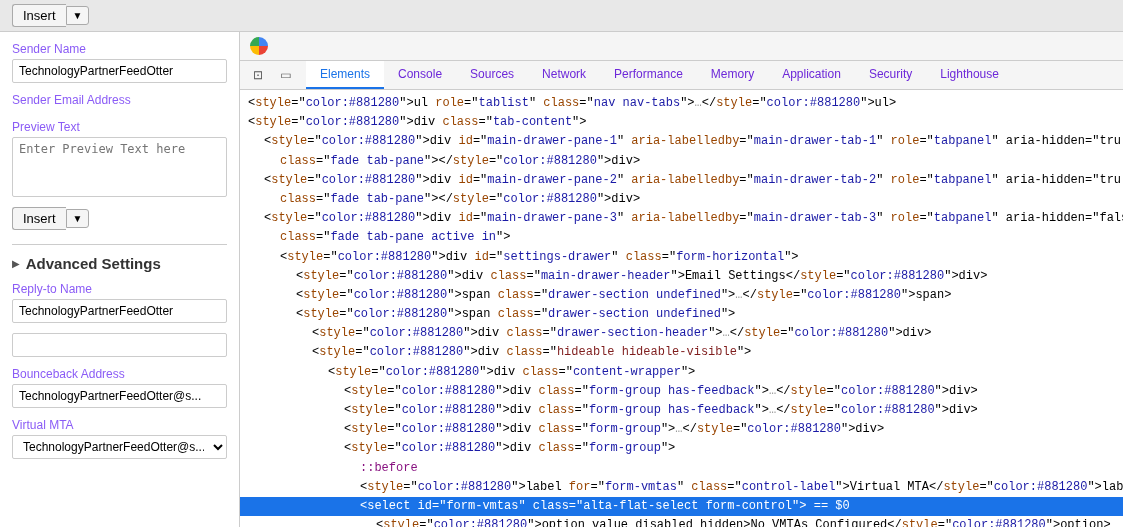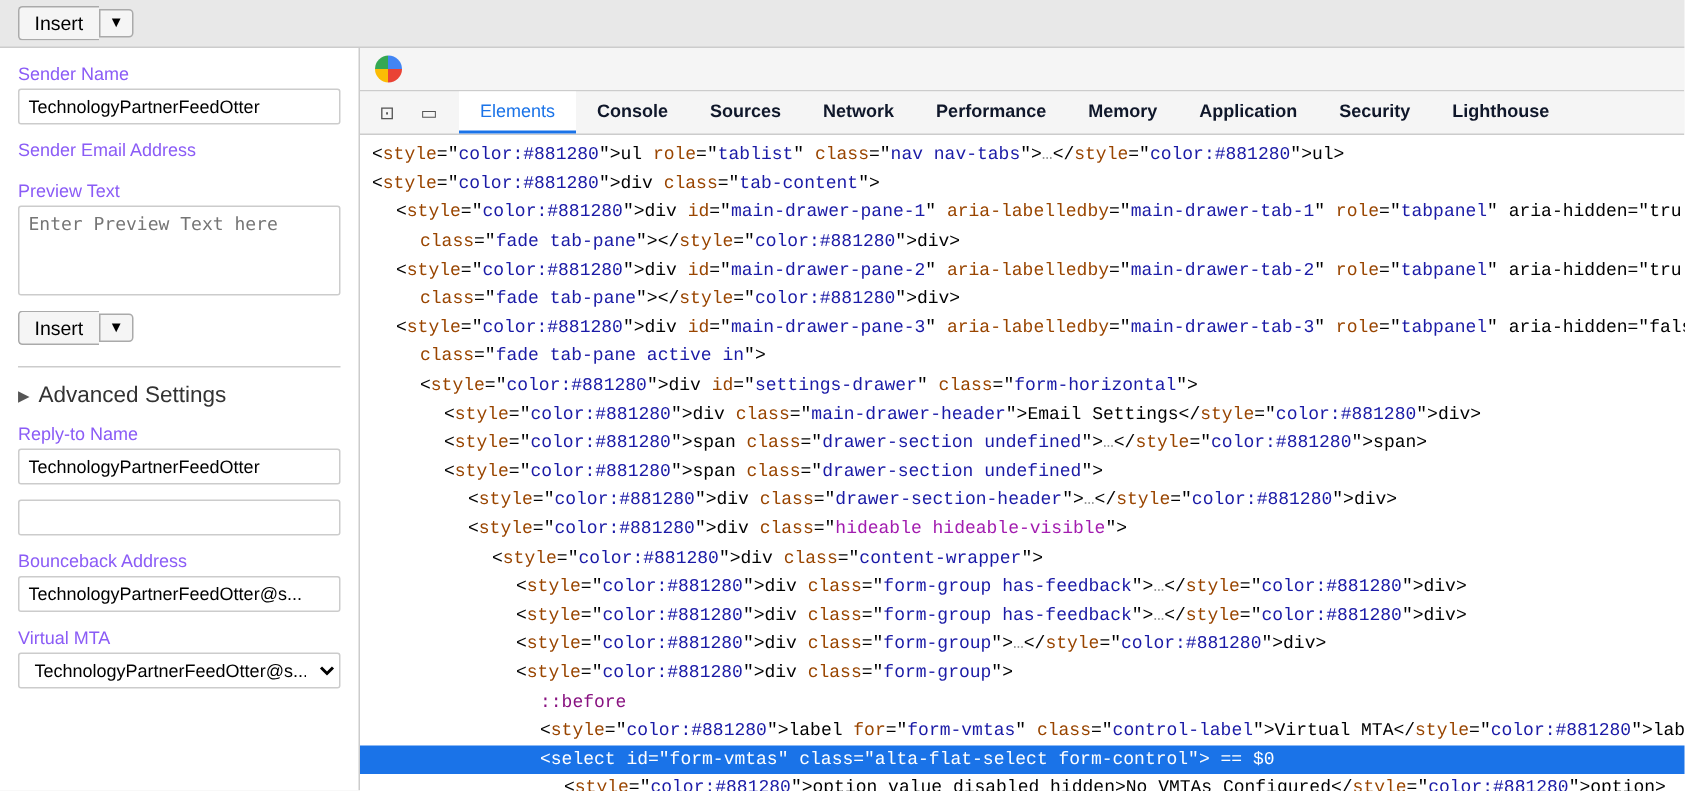--- a/index.html
+++ b/index.html
@@ -104,21 +104,21 @@
       margin-top: 4px;
     }
 
     .advanced-settings-header .triangle {
       font-size: 10px;
       color: #555;
     }
 
     .advanced-settings-header .title {
       font-size: 15px;
-      font-weight: normal;
+      font-weight: bold;
       color: #333;
     }
 
     .select-input {
       width: 100%;
       border: 1px solid #ccc;
       padding: 3px 6px;
       font-size: 12px;
       border-radius: 2px;
       background: #fff;
@@ -180,23 +180,22 @@
       color: #555;
       font-size: 12px;
     }
 
     .devtools-tab {
       padding: 6px 14px;
       font-size: 12px;
       cursor: pointer;
       border: none;
       background: none;
-      color: #0f172a;
+      color: #6d28d9;
       border-bottom: 2px solid transparent;
-      font-weight: bold;
     }
 
     .devtools-tab.active {
       background: #fff;
       color: #1a73e8;
       border-bottom: 2px solid #1a73e8;
       font-weight: 500;
     }
 
     
@@ -330,21 +329,21 @@
         <div class="code-line" style="padding-left: 56px; position: relative;">
           <span>&lt;<span <span="" style="color:#994500">style</span>="<span style="color:#1a1aa6">color:#881280</span>"&gt;span <span style="color:#994500">class</span>="<span style="color:#1a1aa6">drawer-section undefined</span>"&gt;<span style="color:#999">…</span>&lt;/<span <span="" style="color:#994500">style</span>="<span style="color:#1a1aa6">color:#881280</span>"&gt;span&gt;</span>
         </div>
         <div class="code-line" style="padding-left: 56px; position: relative;">
           <span>&lt;<span <span="" style="color:#994500">style</span>="<span style="color:#1a1aa6">color:#881280</span>"&gt;span <span style="color:#994500">class</span>="<span style="color:#1a1aa6">drawer-section undefined</span>"&gt;</span>
         </div>
         <div class="code-line" style="padding-left: 72px; position: relative;">
           <span>&lt;<span <span="" style="color:#994500">style</span>="<span style="color:#1a1aa6">color:#881280</span>"&gt;div <span style="color:#994500">class</span>="<span style="color:#1a1aa6">drawer-section-header</span>"&gt;<span style="color:#999">…</span>&lt;/<span <span="" style="color:#994500">style</span>="<span style="color:#1a1aa6">color:#881280</span>"&gt;div&gt;</span>
         </div>
         <div class="code-line" style="padding-left: 72px; position: relative;">
-          <span>&lt;<span <span="" style="color:#994500">style</span>="<span style="color:#1a1aa6">color:#881280</span>"&gt;div <span style="color:#994500">class</span>="<span style="color:#a21caf">hideable hideable-visible</span>"&gt;</span>
+          <span>&lt;<span <span="" style="color:#994500">style</span>="<span style="color:#1a1aa6">color:#881280</span>"&gt;div <span style="color:#994500">class</span>="<span style="color:#7f1d1d">hideable hideable-visible</span>"&gt;</span>
         </div>
         <div class="code-line" style="padding-left: 88px; position: relative;">
           <span>&lt;<span <span="" style="color:#994500">style</span>="<span style="color:#1a1aa6">color:#881280</span>"&gt;div <span style="color:#994500">class</span>="<span style="color:#1a1aa6">content-wrapper</span>"&gt;</span>
         </div>
         <div class="code-line" style="padding-left: 104px; position: relative;">
           <span>&lt;<span <span="" style="color:#994500">style</span>="<span style="color:#1a1aa6">color:#881280</span>"&gt;div <span style="color:#994500">class</span>="<span style="color:#1a1aa6">form-group has-feedback</span>"&gt;<span style="color:#999">…</span>&lt;/<span <span="" style="color:#994500">style</span>="<span style="color:#1a1aa6">color:#881280</span>"&gt;div&gt;</span>
         </div>
         <div class="code-line" style="padding-left: 104px; position: relative;">
           <span>&lt;<span <span="" style="color:#994500">style</span>="<span style="color:#1a1aa6">color:#881280</span>"&gt;div <span style="color:#994500">class</span>="<span style="color:#1a1aa6">form-group has-feedback</span>"&gt;<span style="color:#999">…</span>&lt;/<span <span="" style="color:#994500">style</span>="<span style="color:#1a1aa6">color:#881280</span>"&gt;div&gt;</span>
         </div>

